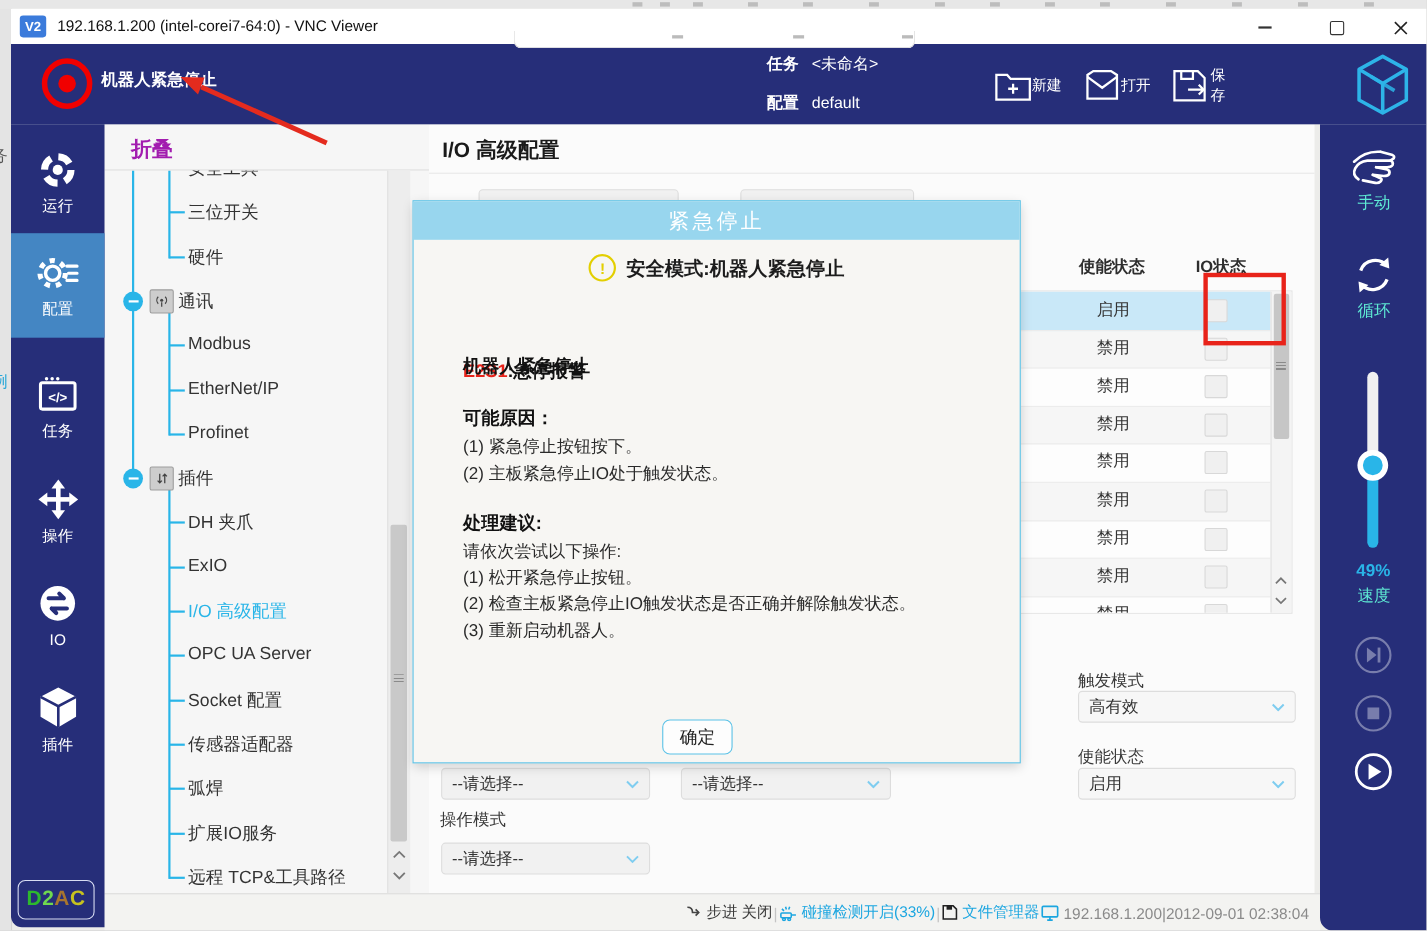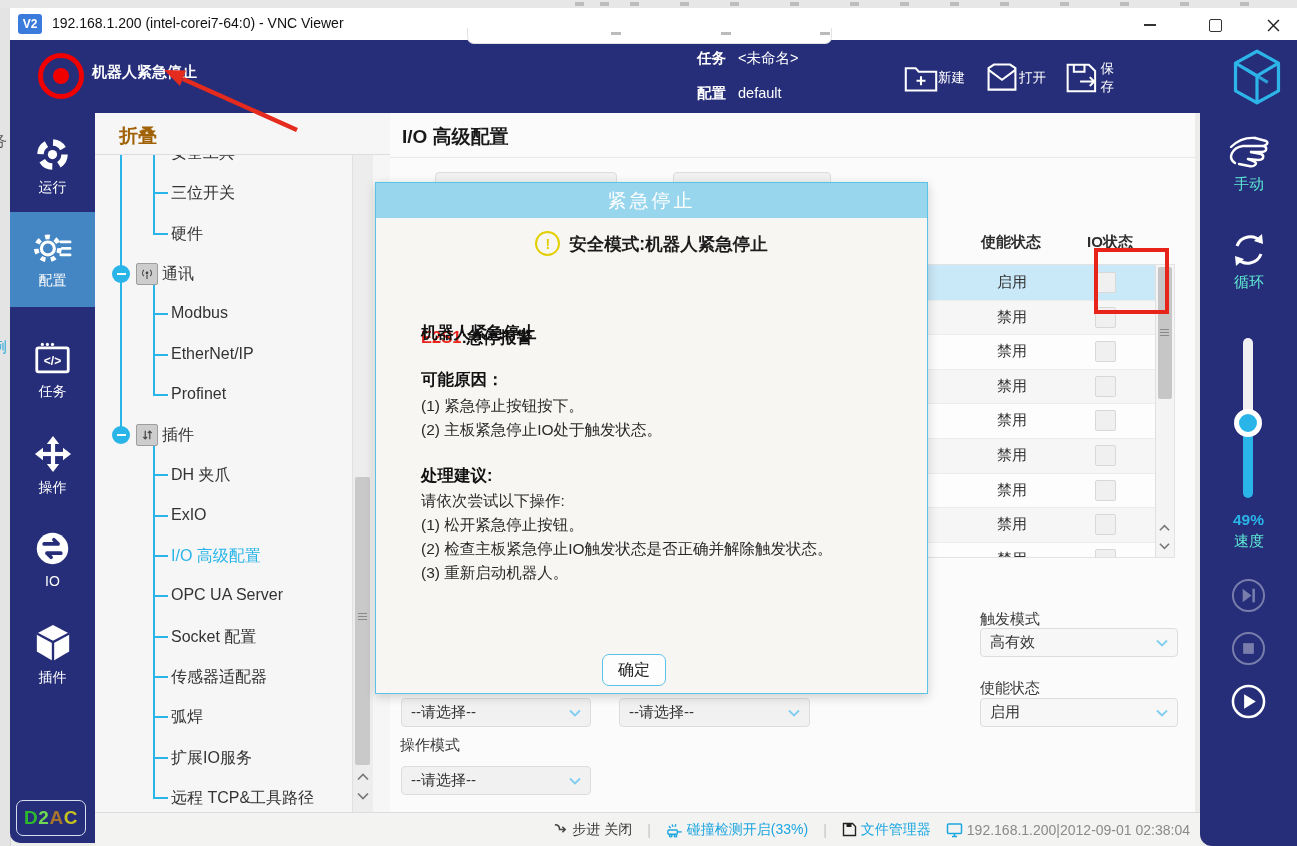--- a/index.html
+++ b/index.html
@@ -35,21 +35,21 @@
   .logo{position:absolute;left:1222px;top:8px;width:50px;height:58px;}
 
   
   .sidebar-left{left:10px;top:113px;width:85px;height:730px;background:#262e79;border-radius:0 0 0 10px;z-index:4;}
   .sl-item{position:absolute;left:0;width:85px;height:92px;display:flex;flex-direction:column;align-items:center;justify-content:center;gap:6px;color:#fff;font-size:14px;}
   .sl-item.active{background:#4486c3;}
   .d2ac{position:absolute;left:6px;top:687px;width:68px;height:34px;border:1.4px solid #d7dcf2;border-radius:7px;display:flex;align-items:center;justify-content:center;font-size:19px;font-weight:bold;letter-spacing:.5px;}
 
   
   .tree-panel{left:95px;top:113px;width:295px;height:699px;background:#f6f6f6;border-right:1px solid #dcdcdc;z-index:2;}
-  .tree-header{position:absolute;left:24px;top:10px;font-size:19px;font-weight:bold;color:#a16207;}
+  .tree-header{position:absolute;left:24px;top:10px;font-size:19px;font-weight:bold;color:#a21caf;}
   .tree-divider{position:absolute;left:0;top:41px;width:295px;height:1px;background:#dedede;}
   #tree-items{position:absolute;left:0;top:42px;width:257px;height:656px;overflow:hidden;}
   .tline{position:absolute;width:2px;background:#29b5e8;}
   .tstub{position:absolute;width:14px;height:2px;background:#29b5e8;}
   .tnode-label{position:absolute;font-size:16px;color:#333;white-space:nowrap;}
   .tnode-label.selected{color:#29b5e8;}
   .tnode-circle{position:absolute;width:18px;height:18px;background:#29b5e8;border-radius:50%;display:flex;align-items:center;justify-content:center;}
   .tnode-circle::after{content:"";width:9px;height:2px;background:#fff;}
   .tnode-icon{position:absolute;width:20px;height:20px;background:#cdcdcd;border:1px solid #9e9e9e;border-radius:2px;display:flex;align-items:center;justify-content:center;}
   .tree-scroll{position:absolute;left:257px;top:42px;width:20px;height:657px;background:#ededed;border-left:1px solid #e0e0e0;}
@@ -93,21 +93,21 @@
 
   
   .sidebar-right{left:1200px;top:113px;width:97px;height:733px;background:#262e79;border-radius:0 0 0 12px;z-index:4;}
   .sr-label{position:absolute;width:98px;text-align:center;color:#5eead4;font-size:15px;}
   .slider-track{position:absolute;left:43px;top:225px;width:10px;height:160px;border-radius:5px;background:linear-gradient(#f0f0f0 0 52%,#29b5e8 52% 100%);}
   .slider-thumb{position:absolute;left:34px;top:296px;width:18px;height:18px;background:#29b5e8;border:5px solid #fff;border-radius:50%;}
   .speed-pct{position:absolute;left:0;top:398px;width:97px;text-align:center;color:#29b5e8;font-size:15.5px;font-weight:bold;}
   .circle-btn{position:absolute;left:31px;width:35px;height:35px;}
 
   
-  .statusbar{left:95px;top:812px;width:1105px;height:34px;background:#f3f3f1;border-top:1px solid #dcdcdc;display:flex;align-items:center;justify-content:flex-end;padding-right:10px;box-sizing:border-box;gap:15px;font-size:14px;z-index:3;}
+  .statusbar{left:95px;top:812px;width:1105px;height:34px;background:#f3f3f1;border-top:1px solid #dcdcdc;display:flex;align-items:center;justify-content:flex-end;padding-right:10px;box-sizing:border-box;gap:1px;font-size:14px;z-index:3;}
   .sb-sep{color:#c4c4c4;}
   .sb-item{display:flex;align-items:center;gap:4px;}
   .sb-dark{color:#3a3a3a;}
   .sb-cyan{color:#1ca6e0;}
   .sb-gray{color:#8a8a8a;}
 </style>
 </head>
 <body>
 
 <div id="screen">

